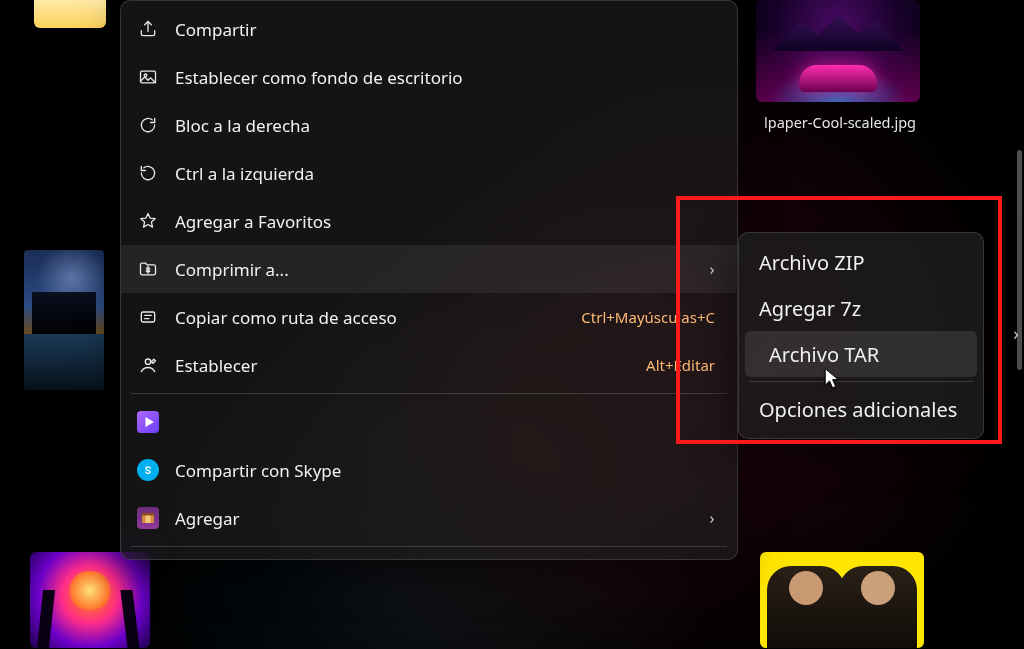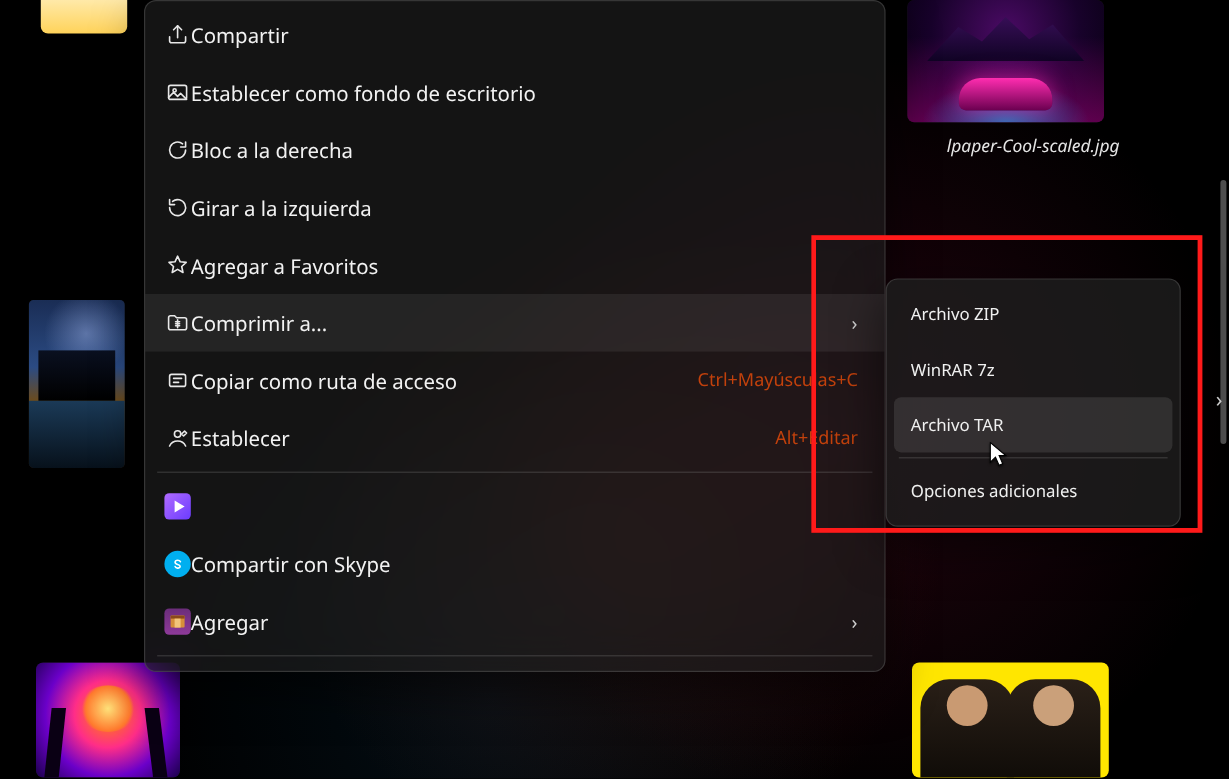--- a/index.html
+++ b/index.html
@@ -75,22 +75,22 @@
   }
   .thumb.topright .car {
     position:absolute; left:26%; right:26%; bottom:10%; height:26%;
     background: linear-gradient(180deg,#ff2db0,#6b0050);
     border-radius: 18px 18px 6px 6px;
     box-shadow: 0 0 18px rgba(255,40,180,.6);
   }
   .thumb.topright .glow {position:absolute; inset:auto 0 0 0; height:40%;
     background: radial-gradient(ellipse at 50% 100%, rgba(0,200,255,.55), transparent 60%);}
   .thumb-caption {
-    position:absolute; left:761px; top:112px; width:200px;
-    color:#e6e6e6; font-size:14.5px; text-align:center;font-style:italic;
+    position:absolute; left:740px; top:112px; width:200px;
+    color:#e6e6e6; font-size:14.5px; text-align:center;
   }
   .thumb.bottomright {
     left: 760px; top: 552px; width: 164px; height: 96px; border-radius:6px;
     background:#ffe600;
   }
   .thumb.bottomright .p1,
   .thumb.bottomright .p2 { position:absolute; bottom:0; width:48%; height:85%;
     background: linear-gradient(180deg,#2a2018,#100c08);
     border-radius: 24px 24px 0 0; }
   .thumb.bottomright .p1 { left:4%; }
@@ -121,35 +121,35 @@
     padding: 4px 0 8px;
     z-index: 50;
     box-shadow: 0 14px 40px rgba(0,0,0,.55);
   }
   .menu-item {
     display:flex; align-items:center;
     height:48px;
     padding: 0 18px 0 16px;
     font-size:17px;
     color:#f2f2f2;
-    gap:0;
+    gap:16px;
     position:relative;
   }
   .menu-item.highlight { background: rgba(255,255,255,0.07); justify-content: flex-end; }
   .menu-item .icon {
     width:22px; height:22px; flex:0 0 22px;
     display:flex; align-items:center; justify-content:center;
     color:#e8e8e8;
   }
   .menu-item .icon.app {
     border-radius:4px;
   }
   .menu-item .label { flex:1 1 auto; white-space:nowrap; overflow:hidden; text-overflow:ellipsis;}
   .menu-item .shortcut {
-    color:#c2410c; font-size:15px;
+    color:#fdba74; font-size:15px;
     padding-right:4px;
   }
   .menu-item .chevron {
     color:#d0d0d0; font-size:16px; width:14px; text-align:center;
   }
   .menu-sep {
     height:1px; margin:4px 10px;
     background: rgba(150,150,150,.28);
   }
 
@@ -162,24 +162,24 @@
     border:1px solid rgba(95,95,95,.45);
     border-radius:10px;
     padding:6px 0;
     z-index:60;
     box-shadow: 0 14px 40px rgba(0,0,0,.55);
   }
   .submenu .sub-item {
     height:46px;
     display:flex; align-items:center;
     padding:0 20px;
-    font-size:14px;
+    font-size:20px;
     color:#f0f0f0;
   }
-  .submenu .sub-item.hover { background: rgba(255,255,255,0.10); border-radius:6px; margin:0 6px; padding:0 14px;}
+  .submenu .sub-item.hover { background: rgba(255,255,255,0.10); border-radius:6px; margin:0 6px; padding:0 24px;}
   .submenu .sub-sep { height:1px; margin:4px 10px; background: rgba(150,150,150,.28);}
   .highlight-box {
     position:absolute;
     left:676px; top:196px;
     width:326px; height:248px;
     border:4px solid #ff1a1a;
     z-index:70;
     pointer-events:none;
   }
   .cursor {
@@ -273,21 +273,21 @@
     <span class="label">Bloc a la derecha</span>
   </div>
 
   <div class="menu-item">
     <span class="icon">
       <svg viewBox="0 0 24 24">
           <path d="M4 12a8 8 0 1 0 3-6.2"></path>
           <path d="M4 4v5h5"></path>
         </svg>
     </span>
-    <span class="label">Girar a la izquierda</span>
+    <span class="label">Ctrl a la izquierda</span>
   </div>
 
   <div class="menu-item">
     <span class="icon">
       <svg viewBox="0 0 24 24">
           <path d="M12 3l2.6 5.6 6 .6-4.5 4.1 1.3 6-5.4-3.1L6.6 19.3l1.3-6L3.4 9.2l6-.6z"></path>
         </svg>
     </span>
     <span class="label">Agregar a Favoritos</span>
   </div>
@@ -362,21 +362,21 @@
   <div class="menu-sep"></div>
 
 
 </div>
 
 <div class="submenu">
   <div class="sub-item">
     <span>Archivo ZIP</span>
   </div>
   <div class="sub-item">
-    <span>WinRAR 7z</span>
+    <span>Agregar 7z</span>
   </div>
   <div class="sub-item hover">
     <span>Archivo TAR</span>
   </div>
   <div class="sub-sep"></div>
   <div class="sub-item">
     <span>Opciones adicionales</span>
   </div>
 </div>
 

